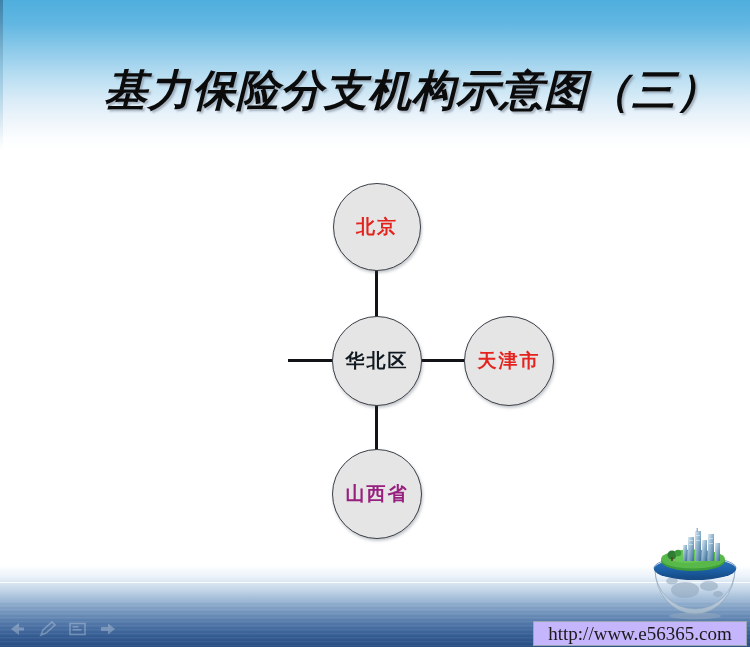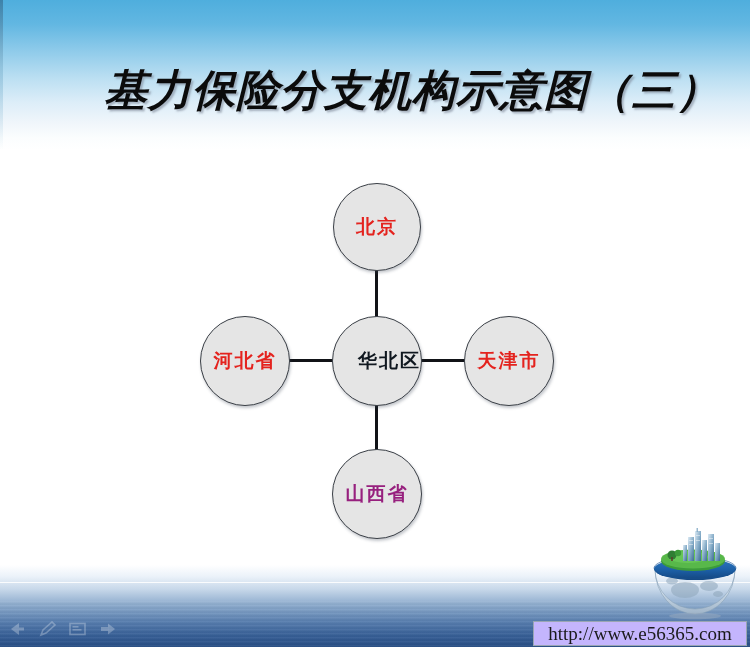--- a/index.html
+++ b/index.html
@@ -103,25 +103,22 @@
 
     <div class="link" style="left:374.5px;top:269px;width:3px;height:48px;"></div>
     <div class="link" style="left:374.5px;top:404px;width:3px;height:46px;"></div>
     <div class="link" style="left:288px;top:358.5px;width:45px;height:3px;"></div>
     <div class="link" style="left:420px;top:358.5px;width:45px;height:3px;"></div>
 
     <div class="node red" style="left:333px;top:183px;width:86px;height:86px;">
       <span>北京</span>
     </div>
 
-    <div class="node red" style="left:200px;top:316px;width:88px;height:88px;">
-      <span>河北省</span>
-    </div>
-
-    <div class="node center" style="left:332px;top:316px;width:88px;height:88px;justify-content:flex-end;">
+
+    <div class="node center" style="left:332px;top:316px;width:88px;height:88px;">
       <span>华北区</span>
     </div>
 
     <div class="node red" style="left:464px;top:316px;width:88px;height:88px;">
       <span>天津市</span>
     </div>
 
     <div class="node purple" style="left:332px;top:449px;width:88px;height:88px;">
       <span>山西省</span>
     </div>

